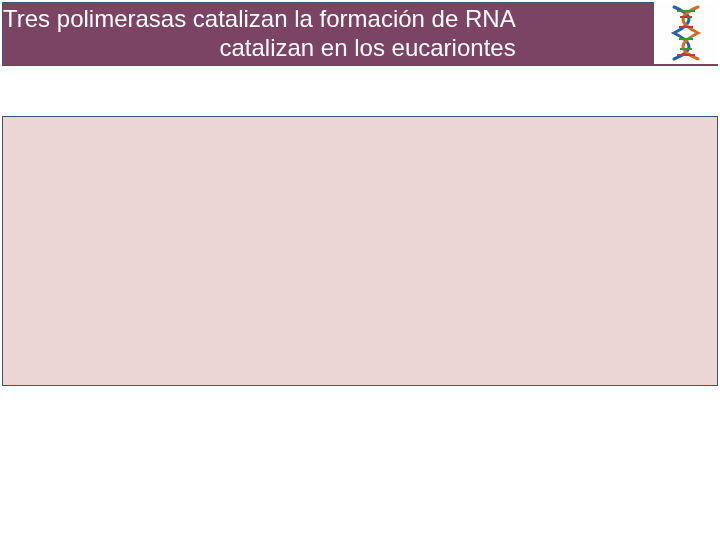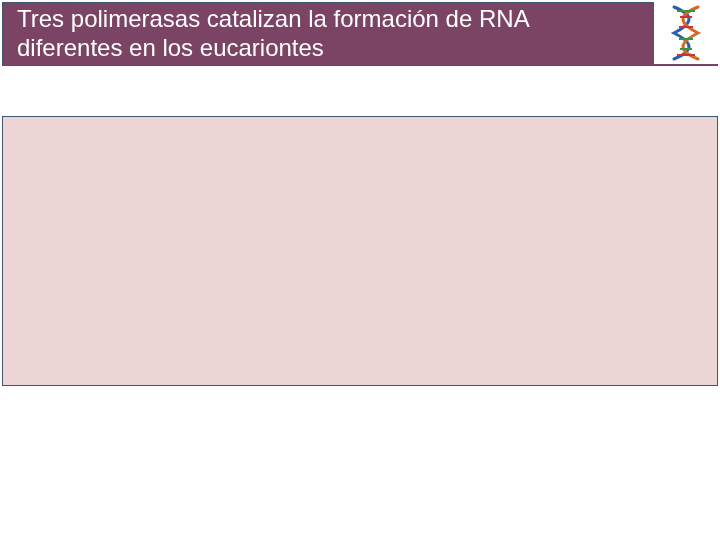--- a/index.html
+++ b/index.html
@@ -21,24 +21,24 @@
     right: 2px;
     height: 64px;
     background: #7b4464;          
     border: 1px solid #3d5678;    
     box-sizing: border-box;
     display: flex;
     align-items: center;
   }
 
   .header-text {
-    padding-left: 14px;
     color: #ffffff;
     font-size: 24px;
     line-height: 1.2;
+    text-align: right;
   }
 
   
   .dna-tile {
     position: absolute;
     top: 2px;
     right: 2px;
     width: 64px;
     height: 62px;
     background: #fefefe;
@@ -59,21 +59,21 @@
     border: 1px solid #3d5678;    
     box-sizing: border-box;
   }
 </style>
 </head>
 <body>
 
 <div class="header-bar">
   <div class="header-text">
     <span>Tres polimerasas catalizan la formación de RNA</span><br>
-    <span>diferentes en los eucariontes</span>
+    <span>catalizan en los eucariontes</span>
   </div>
 </div>
 
 <div class="dna-tile">
   <svg viewBox="0 0 44 56" xmlns="http://www.w3.org/2000/svg">
 
     <path d="M10 2 C30 10, 30 18, 10 28 C30 38, 30 46, 10 54" fill="none" stroke="#2b5fab" stroke-width="3" stroke-linecap="round"></path>
 
     <path d="M34 2 C14 10, 14 18, 34 28 C14 38, 14 46, 34 54" fill="none" stroke="#d46a2a" stroke-width="3" stroke-linecap="round"></path>
 

